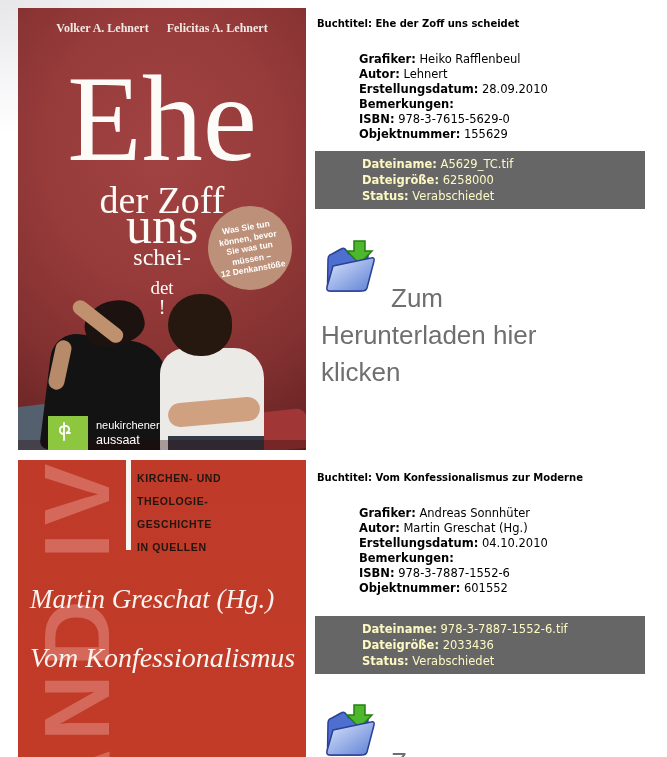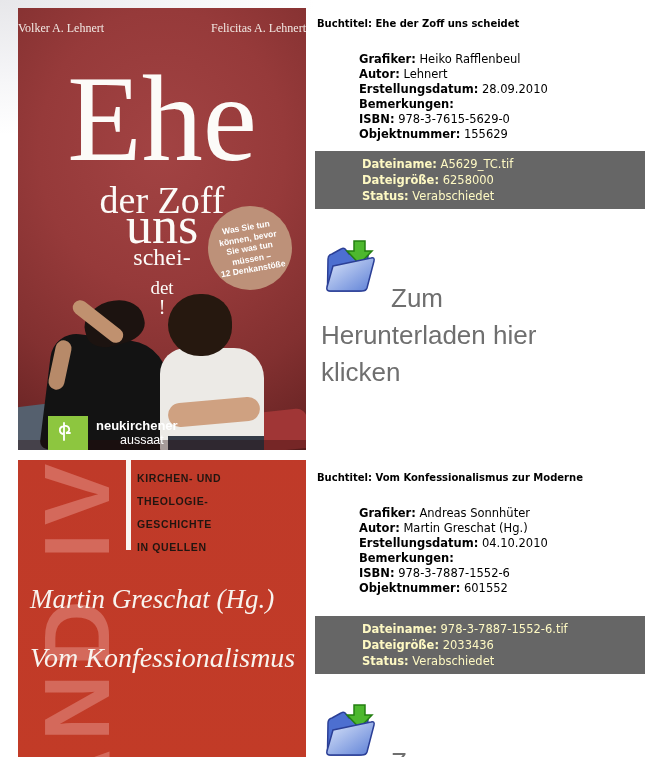--- a/index.html
+++ b/index.html
@@ -7,22 +7,22 @@
   .page { position:relative; width:667px; height:757px; overflow:hidden;
           background:radial-gradient(420px 180px at 0% 0%, #e7e7ea 0%, #f6f6f8 45%, #ffffff 75%); }
 
   
   .cover { position:absolute; left:18px; width:288px; overflow:hidden; }
   .cover1 { top:8px; height:442px;
     background:radial-gradient(ellipse 95% 70% at 50% 32%, #a24343 0%, #963a3a 45%, #823030 78%, #6d2626 100%); }
   .cover2 { top:460px; height:297px;
     background:linear-gradient(180deg, #bf3a29 0%, #c23b27 100%); }
 
-  .c1-authors { position:absolute; top:13px; left:0; width:100%; display:flex; justify-content:space-between; gap:18px;
-    font-family:"Liberation Serif", serif; font-size:12px; color:#f2e9e4; z-index:3; }
+  .c1-authors { position:absolute; top:13px; left:0; width:100%; display:flex; justify-content:center; gap:18px;
+    font-family:"Liberation Serif", serif; font-size:12px; color:#f2e9e4; z-index:3;font-weight:bold; }
   .c1-word { position:absolute; left:0; width:100%; text-align:center; color:#fcfbf8;
     font-family:"Liberation Serif", serif; line-height:1; z-index:3; }
   .w-ehe    { top:50px;  font-size:122px; }
   .w-zoff   { top:173px; font-size:38px; }
   .w-uns    { top:192px; font-size:52px; }
   .w-schei  { top:237px; font-size:24px; }
   .w-det    { top:270px; font-size:19px; }
   .w-excl   { top:289px; font-size:20px; }
 
   .badge { position:absolute; left:190px; top:198px; width:84px; height:84px; border-radius:50%;
@@ -41,22 +41,22 @@
   .wom-face   { left:157px; top:300px; width:34px; height:40px; background:#d2a384; border-radius:50%; }
   .wom-torso  { left:142px; top:340px; width:104px; height:104px; background:#eceae6; border-radius:26px 30px 4px 4px; }
   .wom-arms   { left:150px; top:392px; width:92px;  height:24px; background:#cfa181; border-radius:12px; transform:rotate(-5deg); }
   .wom-jeans  { left:150px; top:428px; width:96px;  height:16px; background:#333a45; }
   .blanket    { left:206px; top:404px; width:84px;  height:40px; background:#a03636; border-radius:20px 10px 0 0; transform:rotate(-6deg); }
   .floor-shadow { left:0; top:432px; width:288px; height:10px; background:rgba(40,10,10,0.35); }
 
   .publisher { position:absolute; left:30px; top:408px; display:flex; align-items:flex-start; gap:8px; z-index:5; }
   .logo-box { width:40px; height:34px; background:#8dc63f; display:flex; align-items:center; justify-content:center; }
   .pub-text { color:#fff; font-family:"Liberation Sans", sans-serif; padding-top:2px; }
-  .pub-line1 { font-size:13px; font-weight:bold; line-height:15px; }
-  .pub-line2 { font-size:12.5px; line-height:14px;margin-left:24px; }
+  .pub-line1 { font-size:11px; font-weight:normal; line-height:15px; }
+  .pub-line2 { font-size:12.5px; line-height:14px; }
 
   
   .band-vertical { position:absolute; left:16px; top:430px; width:480px; transform:rotate(-90deg);
     transform-origin:0 0; font-family:"Liberation Sans", sans-serif; font-weight:bold;
     font-size:92px; line-height:86px; letter-spacing:8px; color:#d4695b; z-index:1; }
   .white-bar { position:absolute; left:108px; top:0; width:5px; height:90px; background:#f9f5f1; z-index:2; }
   .series-block { position:absolute; left:119px; top:7px; z-index:2; font-family:"Liberation Sans", sans-serif;
     font-size:10.5px; font-weight:bold; letter-spacing:0.6px; line-height:23px; color:#211510; }
   .c2-editor { position:absolute; left:12px; top:124px; z-index:3; font-family:"Liberation Serif", serif;
     font-style:italic; font-size:27px; color:#f8f4ef; }

